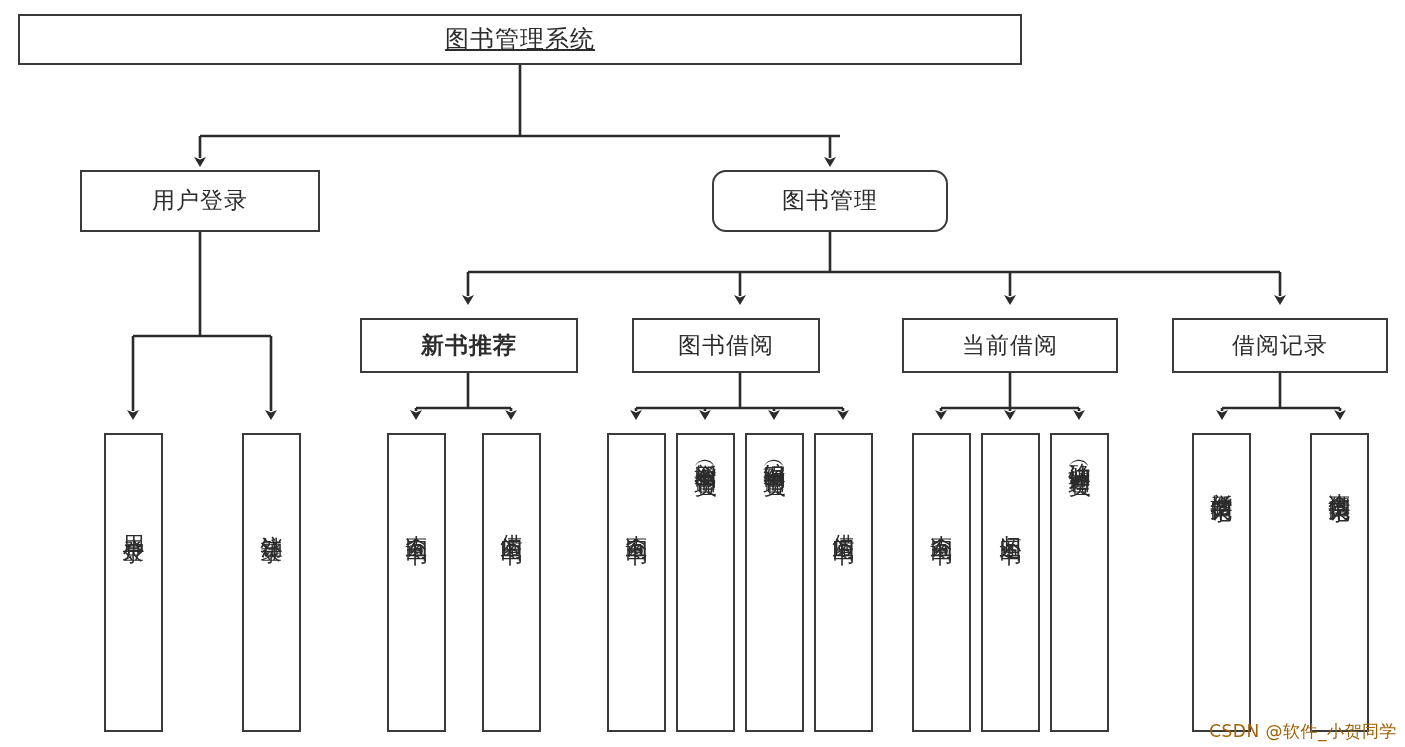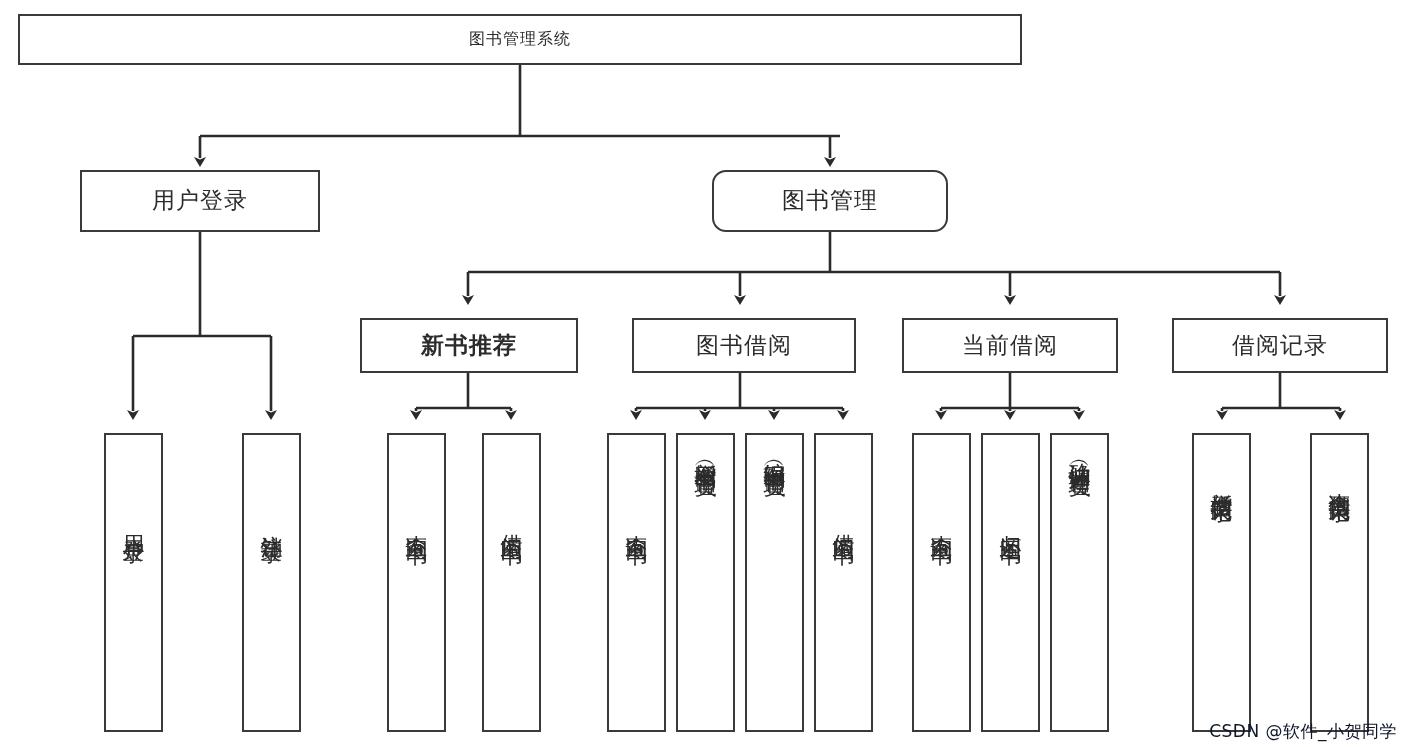--- a/index.html
+++ b/index.html
@@ -43,21 +43,22 @@
     display: block;
   }
   
   .node.h .label {
     writing-mode: horizontal-tb;
     font-size: 23px;
     letter-spacing: 1px;
     white-space: nowrap;
   }
   .node.root .label {
-    font-size: 16px;
+    font-size: 24px;
+    text-decoration: underline;
   }
   
   .node.v {
     align-items: flex-start;
     justify-content: center;
     padding-top: 26px;
   }
   .node.v .label {
     writing-mode: vertical-rl;
     text-orientation: upright;
@@ -67,21 +68,21 @@
     white-space: nowrap;
   }
   .node.v.tall-text .label {
     letter-spacing: 2px;
   }
   #watermark {
     position: absolute;
     right: 8px;
     bottom: 4px;
     font-size: 17px;
-    color: #0f172a;
+    color: #a16207;
     letter-spacing: 0.5px;
     white-space: nowrap;
     z-index: 3;
     font-family: "DejaVu Sans", "Liberation Sans", sans-serif;
   }
 </style>
 </head>
 <body>
 
 <div id="diagram-root">
@@ -143,21 +144,21 @@
   <div class="node h" style="left:80px; top:170px; width:240px; height:62px;">
     <span class="label">用户登录</span>
   </div>
   <div class="node h" style="left:712px; top:170px; width:236px; height:62px;border-radius:14px;">
     <span class="label">图书管理</span>
   </div>
 
   <div class="node h" style="left:360px; top:318px; width:218px; height:55px;font-weight:bold;">
     <span class="label">新书推荐</span>
   </div>
-  <div class="node h" style="left:632px; top:318px; width:224px; height:55px;">
+  <div class="node h" style="left:632px; top:318px; width:188px; height:55px;">
     <span class="label">图书借阅</span>
   </div>
   <div class="node h" style="left:902px; top:318px; width:216px; height:55px;">
     <span class="label">当前借阅</span>
   </div>
   <div class="node h" style="left:1172px; top:318px; width:216px; height:55px;">
     <span class="label">借阅记录</span>
   </div>
 
   <div class="node v" style="left:104px; top:433px; width:59px; height:299px; padding-top:82px;">

